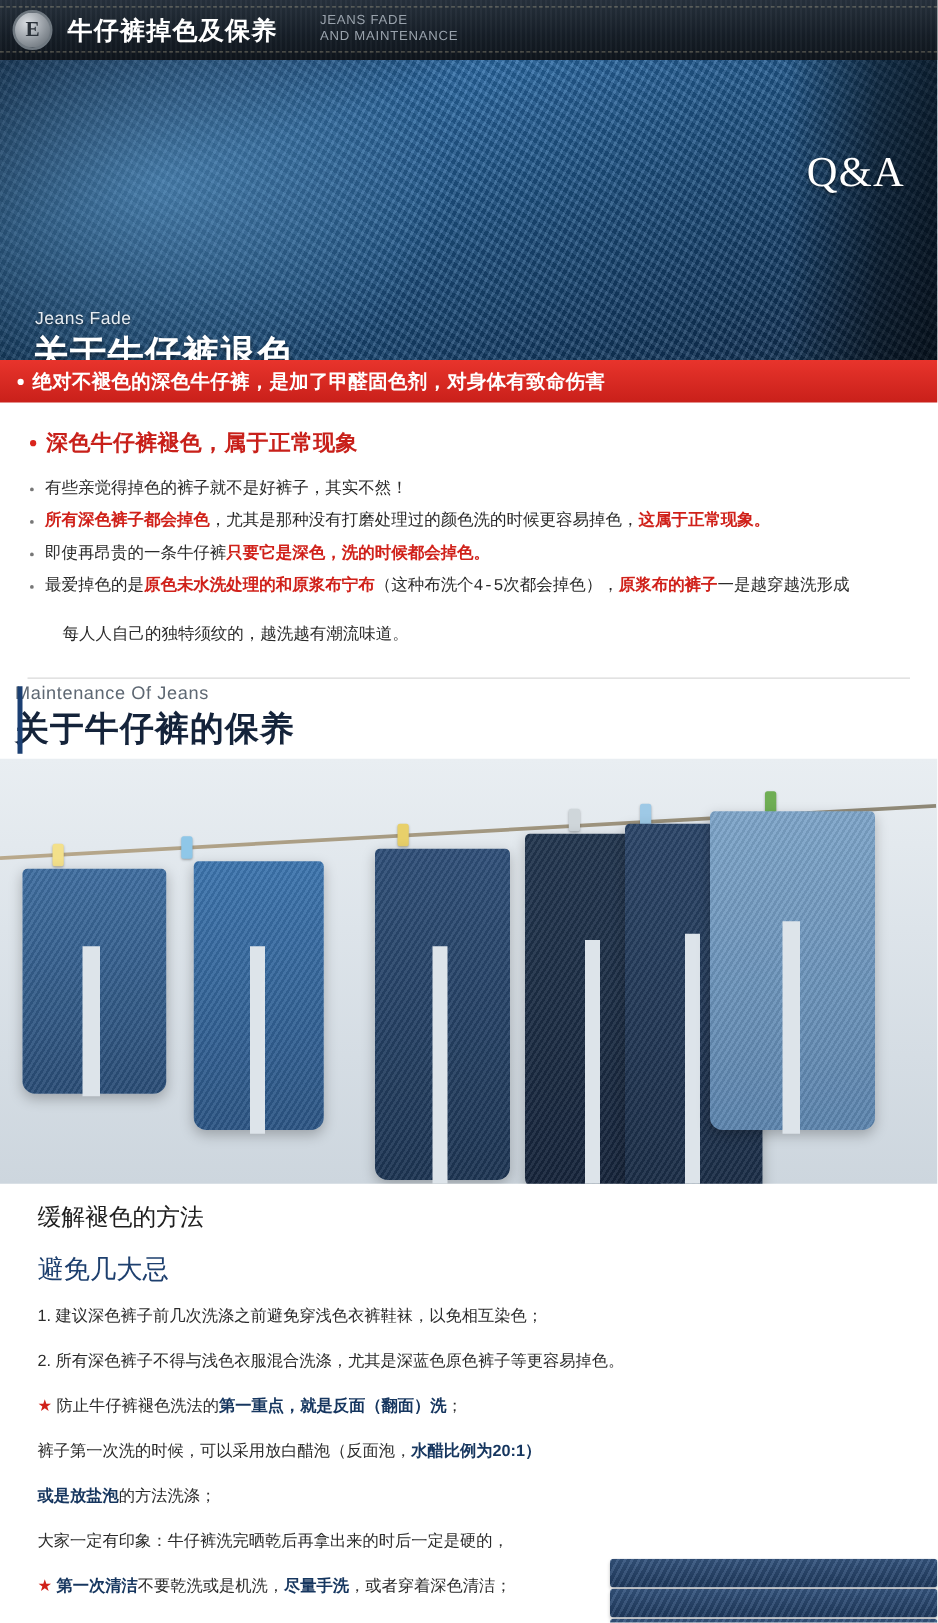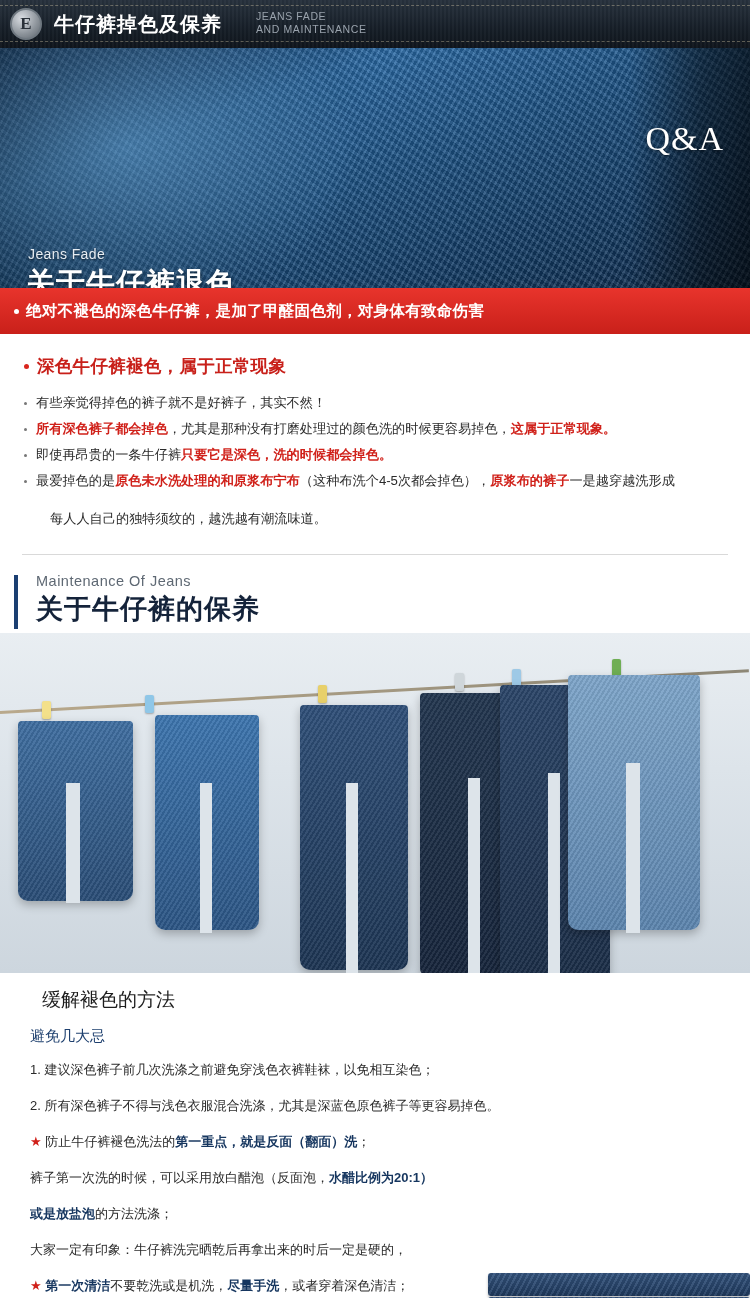--- a/index.html
+++ b/index.html
@@ -76,61 +76,61 @@
   }
   .hero-cn{
     position:absolute;left:26px;top:216px;
     font-size:29px;color:#ffffff;font-weight:bold;letter-spacing:1px;
     text-shadow:0 2px 4px rgba(0,0,0,.55);
   }
 
   
   .redbar{
     position:relative;
-    height:46px;
+    height:34px;
     background:linear-gradient(180deg,#e8342c,#c9201a);
     color:#fff;
     display:flex;align-items:center;
     padding-left:14px;
     box-sizing:border-box;
   }
   .redbar .dot{
     width:5px;height:5px;background:#fff;border-radius:50%;
     margin-right:7px;flex:none;
   }
   .redbar .txt{font-size:15.5px;font-weight:bold;letter-spacing:.3px;white-space:nowrap;}
 
   
   .copy{padding:14px 22px 4px 22px;}
   .h2row{display:flex;align-items:center;margin:6px 0 12px 2px;text-align:center;}
   .h2row .dot{width:5px;height:5px;background:#d9251d;border-radius:50%;margin-right:8px;flex:none;}
   .h2{font-size:17.5px;font-weight:bold;color:#c8201a;letter-spacing:.3px;}
 
-  ul.bullets{list-style:none;margin:0;padding:0;}
+  ul.bullets{list-style:none;margin:0;padding:0;font-family:Liberation Mono, monospace;}
   ul.bullets li{
     position:relative;
     padding-left:14px;
     font-size:13.2px;
     line-height:26px;
     color:#2b2b2b;
   }
   ul.bullets li:before{
     content:"";position:absolute;left:2px;top:12px;
     width:3px;height:3px;background:#777;border-radius:50%;
   }
   .red{color:#d0211a;font-weight:bold;}
   .darkb{color:#16365f;font-weight:bold;}
   .indent{padding-left:14px;}
 
   .hr{
     height:1px;background:#d9d9d9;margin:16px 22px 0 22px;
   }
 
   
-  .sec2{position:relative;margin-top:18px;padding-left:36px;}
+  .sec2{position:relative;margin-top:4px;padding-left:12px;}
   .sec2 .bar{
     position:absolute;left:14px;top:2px;width:4px;height:54px;background:#1b3f72;
   }
   .sec2 .en{font-size:14.5px;color:#5e6873;letter-spacing:.5px;}
   .sec2 .cn{font-size:27px;font-weight:bold;color:#14233a;letter-spacing:1px;margin-top:2px;}
 
   
   .photo{
     position:relative;height:340px;margin-top:6px;overflow:hidden;
     background:linear-gradient(180deg,#e9eef2 0%,#dde4ea 40%,#cdd6de 100%);
@@ -145,22 +145,22 @@
   .jean{position:absolute;border-radius:4px 4px 10px 10px;box-shadow:0 4px 10px rgba(0,0,0,.25);}
   .jean:after{
     content:"";position:absolute;left:0;right:0;top:0;bottom:0;
     background:repeating-linear-gradient(122deg, rgba(255,255,255,.07) 0 2px, rgba(0,0,0,.07) 2px 4px);
     border-radius:inherit;
   }
   .jcrotch{position:absolute;background:#dde4ea;}
 
   
   .lower{position:relative;padding:10px 22px 0 30px;}
-  .h3{font-size:19px;color:#1d1d1d;margin:4px 0 12px 12px;font-weight:normal;}
-  .h4{font-size:15px;color:#1d3f6e;margin:14px 0 8px 0;font-weight:normal;}
+  .h3{font-size:19px;color:#1d1d1d;margin:4px 0 12px 0;font-weight:normal;}
+  .h4{font-size:21px;color:#1d3f6e;margin:14px 0 8px 0;font-weight:normal;}
   .p{font-size:13px;line-height:24px;color:#2b2b2b;margin:12px 0 2px 0;}
   .star{color:#d0211a;font-weight:bold;}
   .stack{
     position:absolute;right:0;top:300px;width:262px;height:190px;
   }
   .fold{
     position:absolute;left:0;width:262px;height:23px;border-radius:3px;
     background:
       repeating-linear-gradient(118deg, rgba(255,255,255,.08) 0 2px, rgba(0,0,0,.10) 2px 5px),
       linear-gradient(180deg,#35557f,#1f3a5e);

